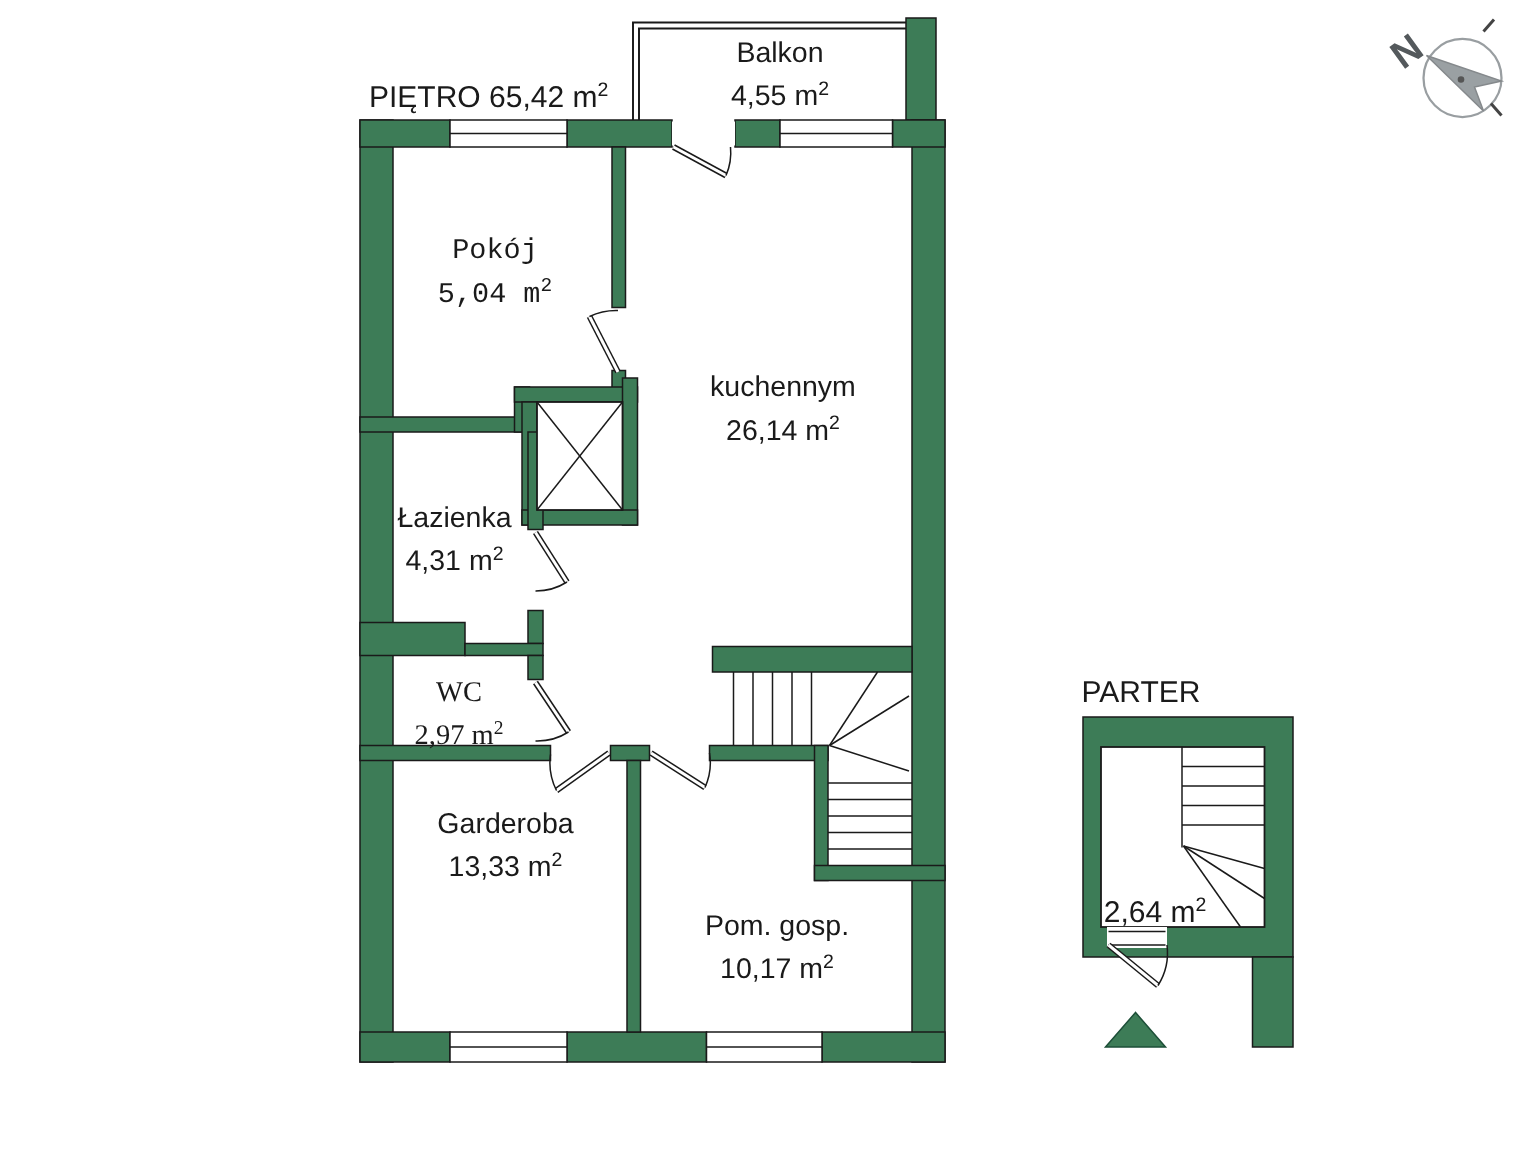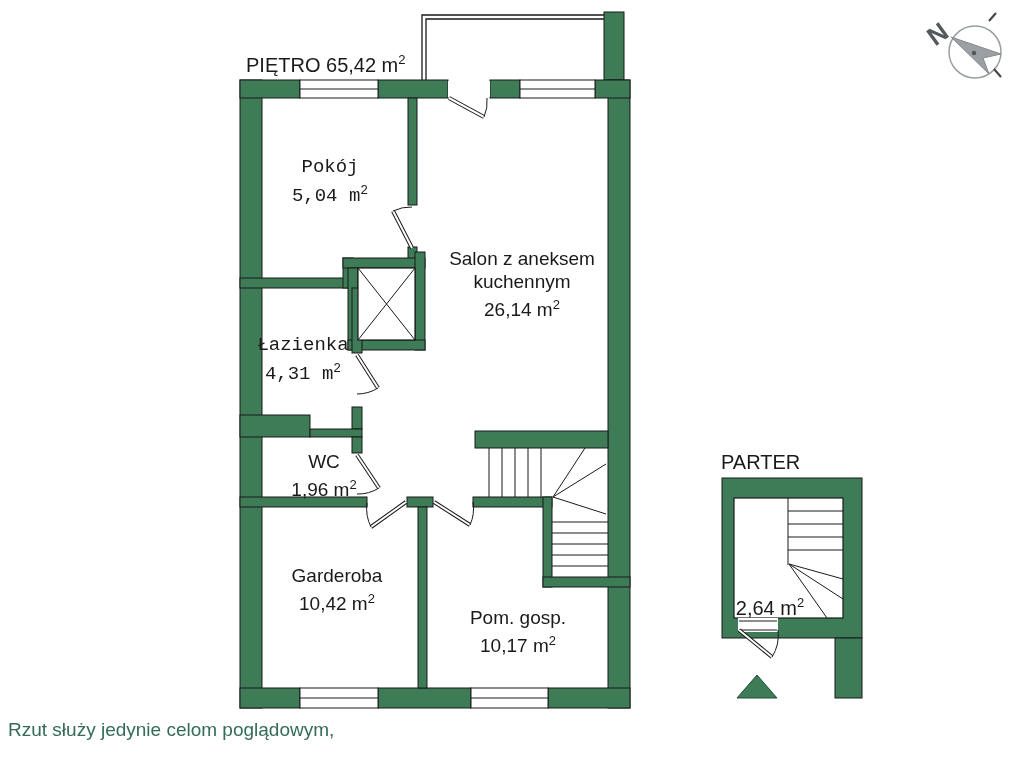--- a/index.html
+++ b/index.html
@@ -174,57 +174,59 @@
       <line x1="989" y1="21" x2="996" y2="13" stroke="#444" stroke-width="2"></line>
       <line x1="994" y1="69" x2="1001" y2="77" stroke="#444" stroke-width="2"></line>
       <text class="n-letter" x="926" y="42" transform="rotate(-36 938 30)">N</text>
     </g>
   </svg>
 
   <div class="lbl-left" style="left:246px;top:48px;">
     <span>PIĘTRO 65,42 m</span><sup>2</sup>
   </div>
 
+  <div class="lbl" style="left:520px;top:24px;">
+    <div><span>Balkon</span></div>
+    <div><span>4,55 m</span><sup>2</sup></div>
+  </div>
 
   <div class="lbl" style="left:330px;top:156px;font-family:Liberation Mono, monospace;">
     <div><span>Pokój</span></div>
     <div><span>5,04 m</span><sup>2</sup></div>
   </div>
 
   <div class="lbl" style="left:522px;top:247px;">
-    <div><span>Salon z aneksem</span></div>
     <div><span>kuchennym</span></div>
     <div><span>26,14 m</span><sup>2</sup></div>
   </div>
 
-  <div class="lbl" style="left:303px;top:334px;font-family:Liberation Mono, monospace;">
+  <div class="lbl" style="left:303px;top:334px;">
     <div><span>Łazienka</span></div>
     <div><span>4,31 m</span><sup>2</sup></div>
   </div>
 
-  <div class="lbl" style="left:324px;top:450px;">
+  <div class="lbl" style="left:306px;top:450px;font-family:Liberation Serif, serif;">
     <div><span>WC</span></div>
-    <div><span>1,96 m</span><sup>2</sup></div>
-  </div>
-
-  <div class="lbl" style="left:337px;top:564px;">
+    <div><span>2,97 m</span><sup>2</sup></div>
+  </div>
+
+  <div class="lbl" style="left:337px;top:538px;">
     <div><span>Garderoba</span></div>
-    <div><span>10,42 m</span><sup>2</sup></div>
+    <div><span>13,33 m</span><sup>2</sup></div>
   </div>
 
   <div class="lbl" style="left:518px;top:606px;">
     <div><span>Pom. gosp.</span></div>
     <div><span>10,17 m</span><sup>2</sup></div>
   </div>
 
   <div class="lbl-left" style="left:721px;top:450px;">
     <span>PARTER</span>
   </div>
 
   <div class="lbl" style="left:770px;top:591px;font-size:20px;">
     <span>2,64 m</span><sup>2</sup>
   </div>
 
   <div id="disclaimer">
-    <div>Rzut służy jedynie celom poglądowym,</div>
   </div>
 
 </div>
 
 </body></html>

